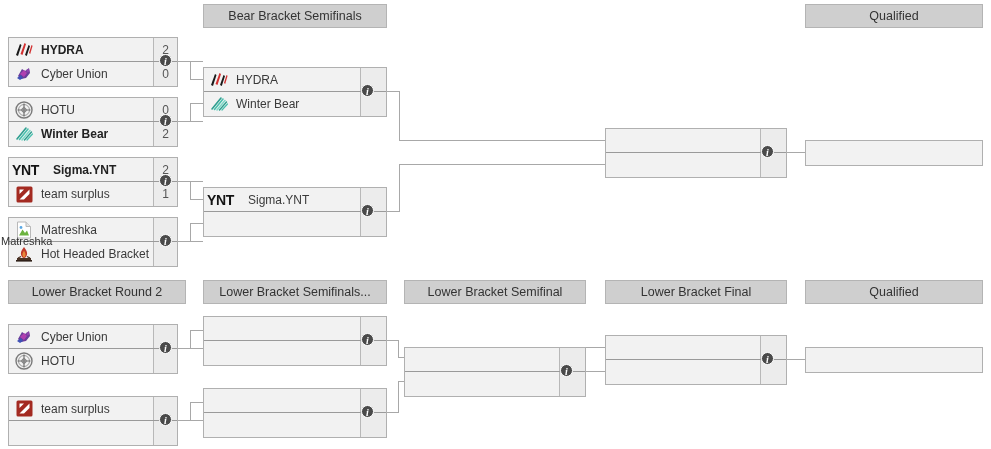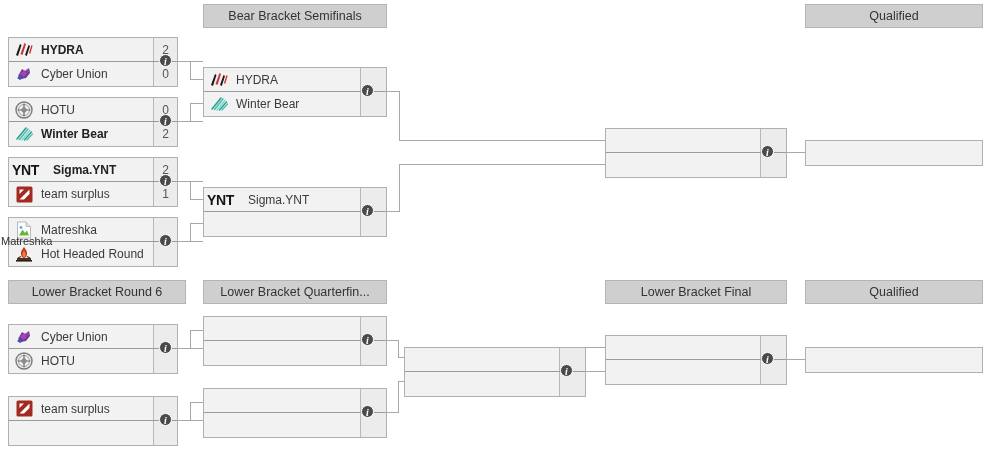--- a/index.html
+++ b/index.html
@@ -135,22 +135,23 @@
   .match-row .logo-cell.ynt-cell { width: 42px; min-width: 42px; justify-content: flex-start; padding-left: 3px;}
 </style>
 </head>
 <body>
 
 <div id="bracket-root">
 
   <div class="round-header" style="left:203px; top:4px; width:184px;">Bear Bracket Semifinals</div>
   <div class="round-header" style="left:805px; top:4px; width:178px;">Qualified</div>
 
-  <div class="round-header" style="left:8px; top:280px; width:178px;">Lower Bracket Round 6</div>
-  <div class="round-header" style="left:203px; top:280px; width:184px;">Lower Bracket Quarterfin...</div>
+  <div class="round-header" style="left:8px; top:280px; width:178px;">Lower Bracket Round 2</div>
+  <div class="round-header" style="left:203px; top:280px; width:184px;">Lower Bracket Semifinals...</div>
+  <div class="round-header" style="left:404px; top:280px; width:182px;">Lower Bracket Semifinal</div>
   <div class="round-header" style="left:605px; top:280px; width:182px;">Lower Bracket Final</div>
   <div class="round-header" style="left:805px; top:280px; width:178px;">Qualified</div>
 
   <div class="conn h" style="left:177px; top:61px; width:26px;"></div>
   <div class="conn v" style="left:190px; top:61px; height:19px;"></div>
   <div class="conn h" style="left:190px; top:79px; width:13px;"></div>
 
   <div class="conn h" style="left:177px; top:121px; width:26px;"></div>
   <div class="conn v" style="left:190px; top:103px; height:19px;"></div>
   <div class="conn h" style="left:190px; top:103px; width:13px;"></div>
@@ -294,21 +295,21 @@
     <div class="match-row">
       <span class="logo-cell">
         <svg class="logo-svg" width="20" height="17" viewBox="0 0 20 17">
           <path d="M10 1 C12 4 13.5 5.5 13 8.5 C12.6 11 11 12 10 12 C9 12 7.4 11 7 8.5 C6.5 5.5 8 4 10 1 Z" fill="#c0392b"></path>
           <path d="M10 4.5 C11 6.5 11.8 7.5 11.5 9.2 C11.2 10.6 10.6 11.2 10 11.2 C9.4 11.2 8.8 10.6 8.5 9.2 C8.2 7.5 9 6.5 10 4.5 Z" fill="#e8893a"></path>
           <rect x="3" y="12" width="14" height="2" fill="#4a3225"></rect>
           <rect x="2" y="14" width="16" height="1.6" fill="#2f2018"></rect>
           <path d="M4 12 L7 10.5 M16 12 L13 10.5" stroke="#4a3225" stroke-width="1.2"></path>
         </svg>
       </span>
-      <span class="name-cell">Hot Headed Round</span>
+      <span class="name-cell">Hot Headed Bracket</span>
       <span class="score-cell"></span>
     </div>
     <div class="info-badge" style="left:150px; top:16px;">i</div>
   </div>
 
   <div class="match wide" style="left:203px; top:67px; width:184px;">
     <div class="match-row top">
       <span class="logo-cell">
         <svg class="logo-svg" width="20" height="16" viewBox="0 0 20 16">
           <path d="M2 13 L6 2 L7.5 3 L4 14 Z" fill="#1a1a1a"></path>

